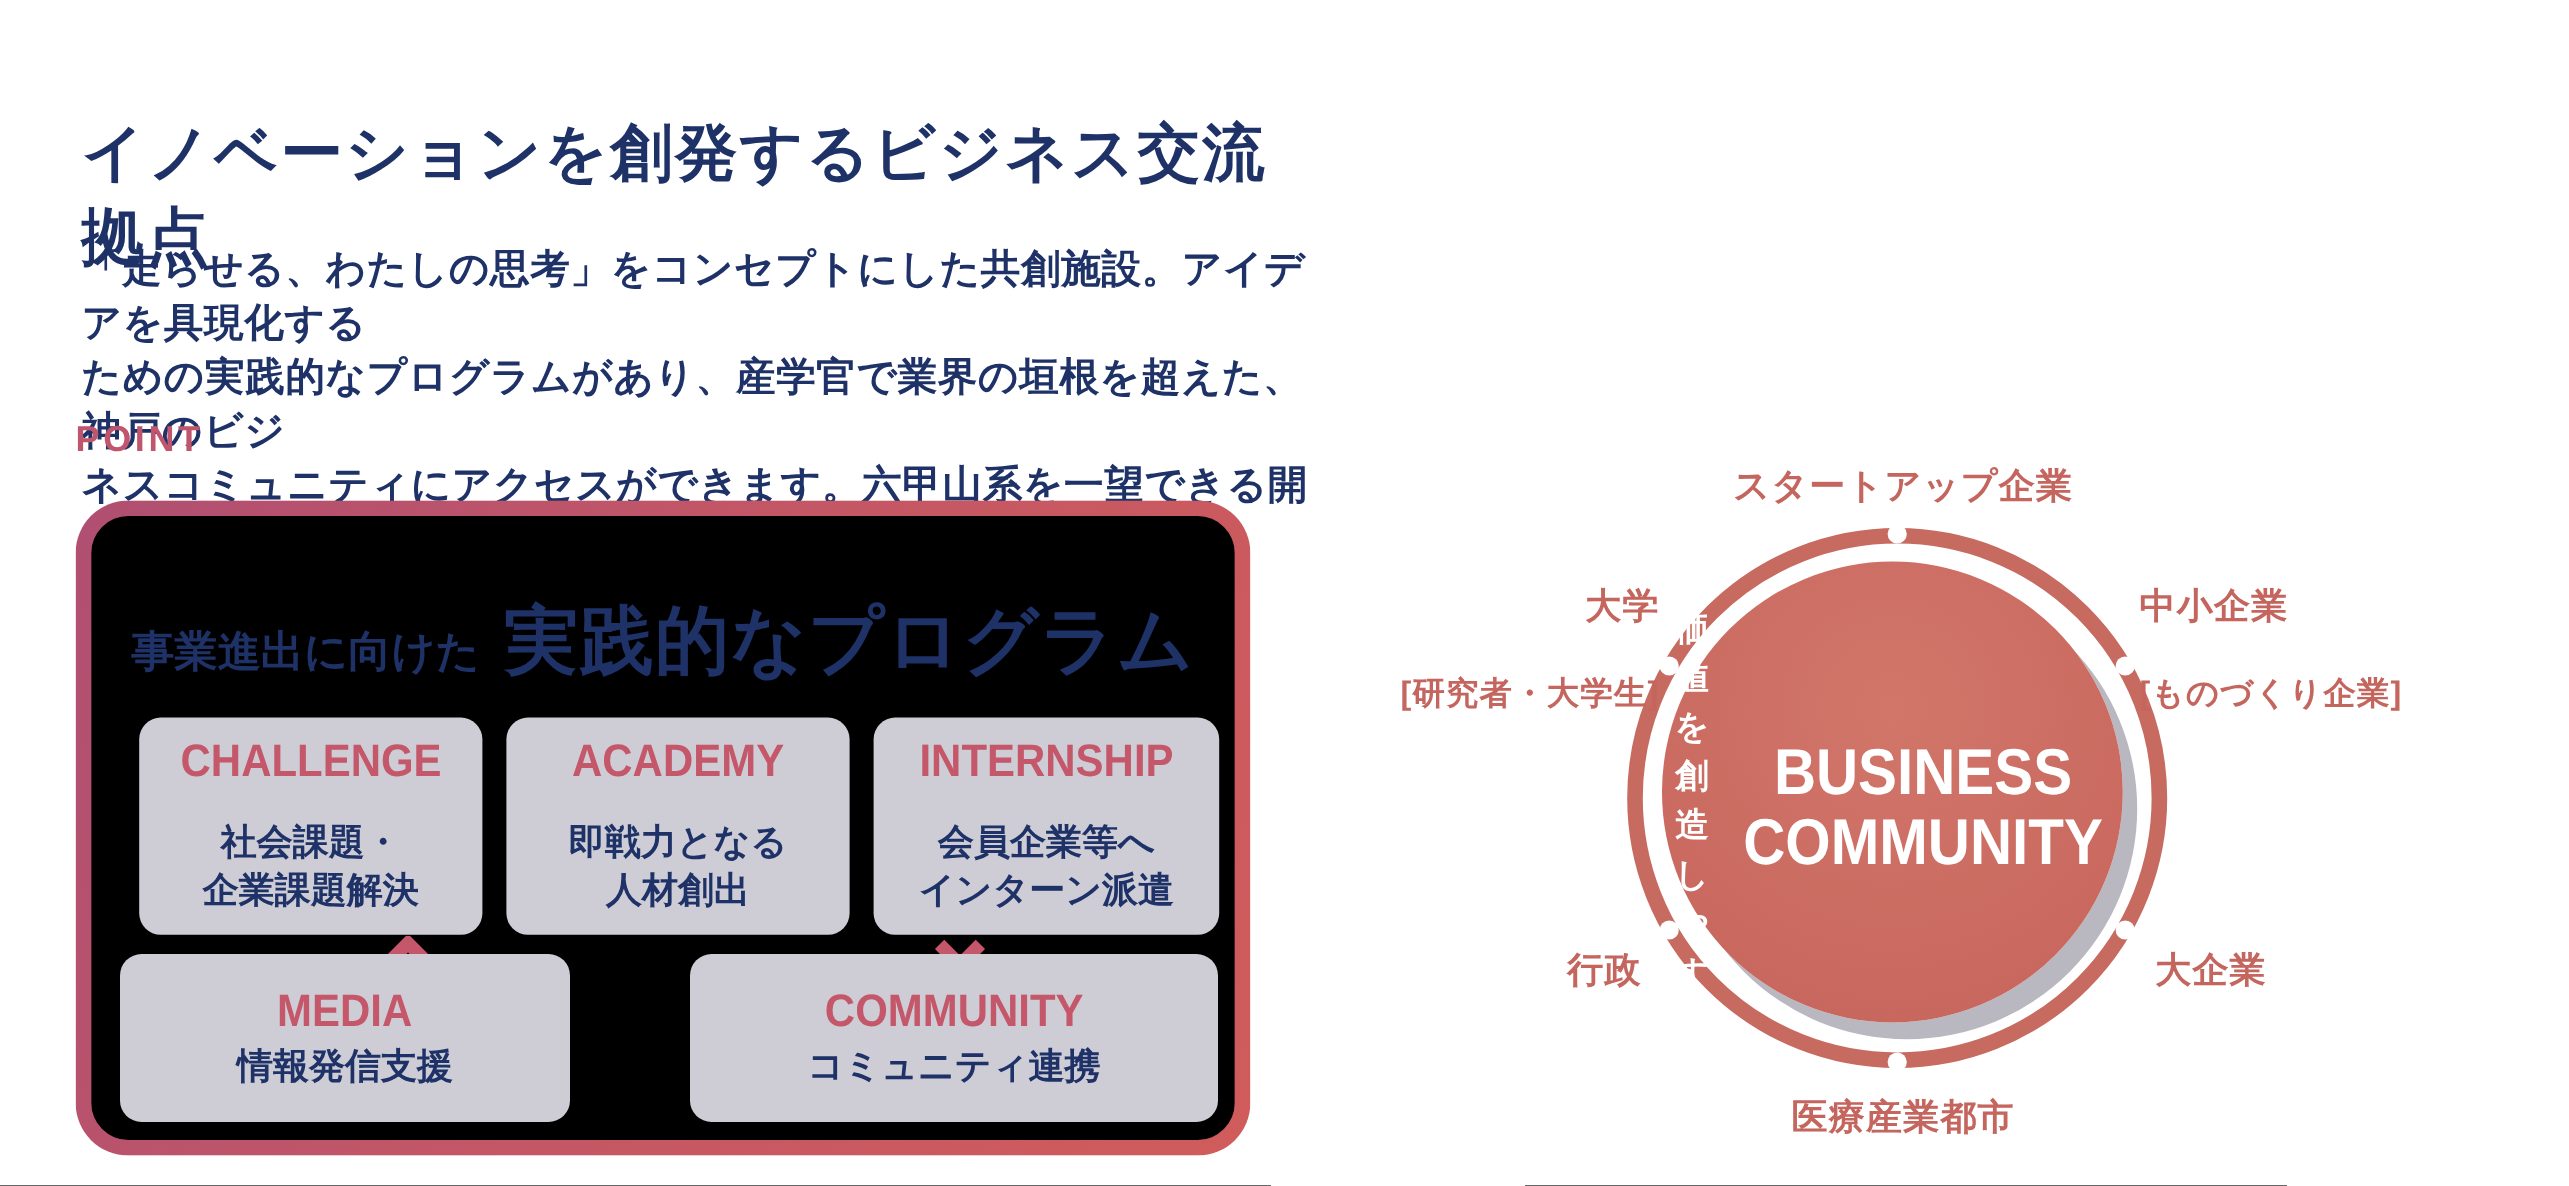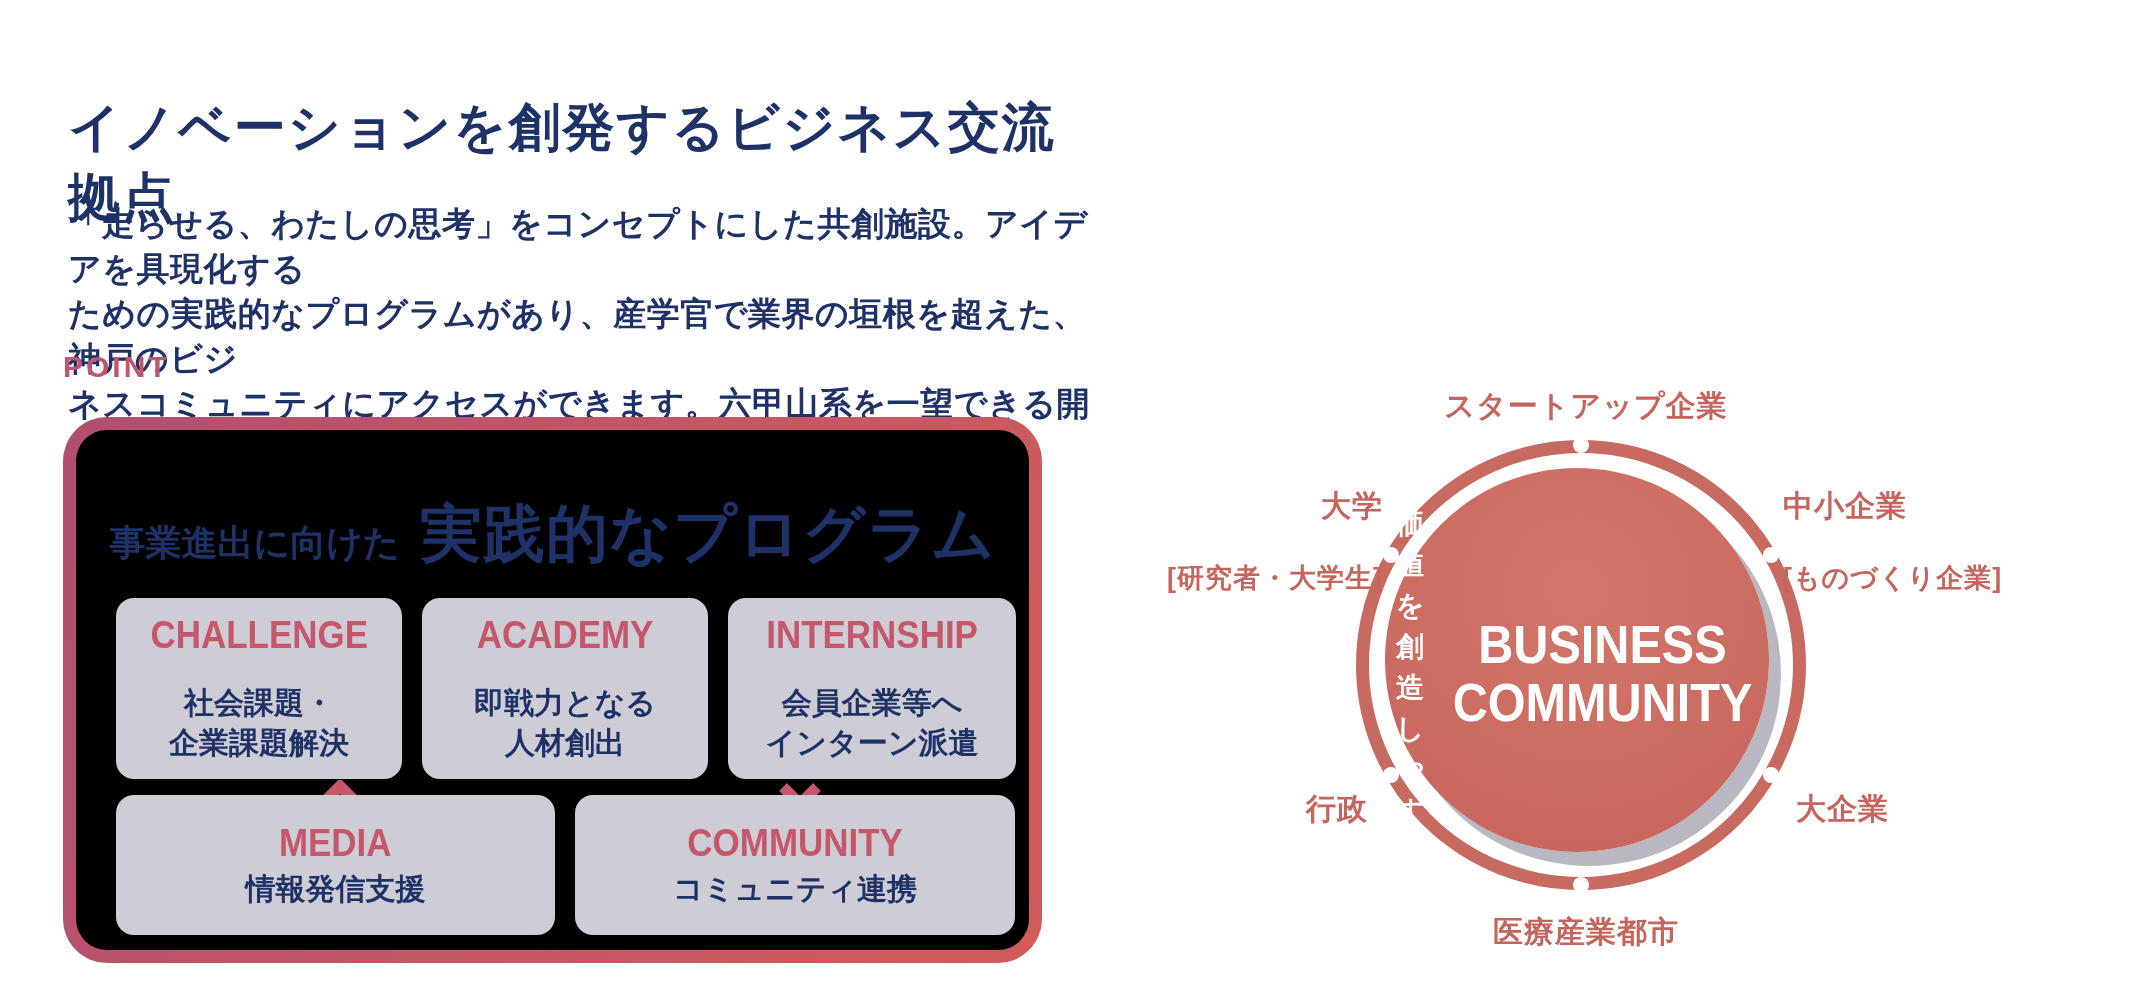--- a/index.html
+++ b/index.html
@@ -43,21 +43,21 @@
     font-size:38px;font-weight:bold;color:#c4576a;letter-spacing:0px;
     transform:scaleX(0.92);transform-origin:center;
   }
   .card .card-desc{
     font-size:30px;font-weight:bold;color:#1e3268;line-height:40px;
     white-space:pre-line;margin-top:26px;
   }
   .card-challenge{left:40px;top:168px;width:286px;height:181px;}
   .card-academy{left:346px;top:168px;width:286px;height:181px;}
   .card-internship{left:652px;top:168px;width:288px;height:181px;}
-  .card-media{left:40px;top:365px;width:439px;height:140px;}
+  .card-media{left:24px;top:365px;width:375px;height:140px;}
   .card-community{left:499px;top:365px;width:440px;height:140px;}
   .card-media .card-desc,.card-community .card-desc{margin-top:4px;}
   .chev{position:absolute;width:44px;height:28px;}
   .chev-up{left:242px;top:350px;}
   .chev-down{left:702px;top:352px;}
   
   .ring{
     position:absolute;left:1356px;top:440px;width:450px;height:450px;
     box-sizing:border-box;border:13px solid #c76a60;border-radius:50%;
   }

